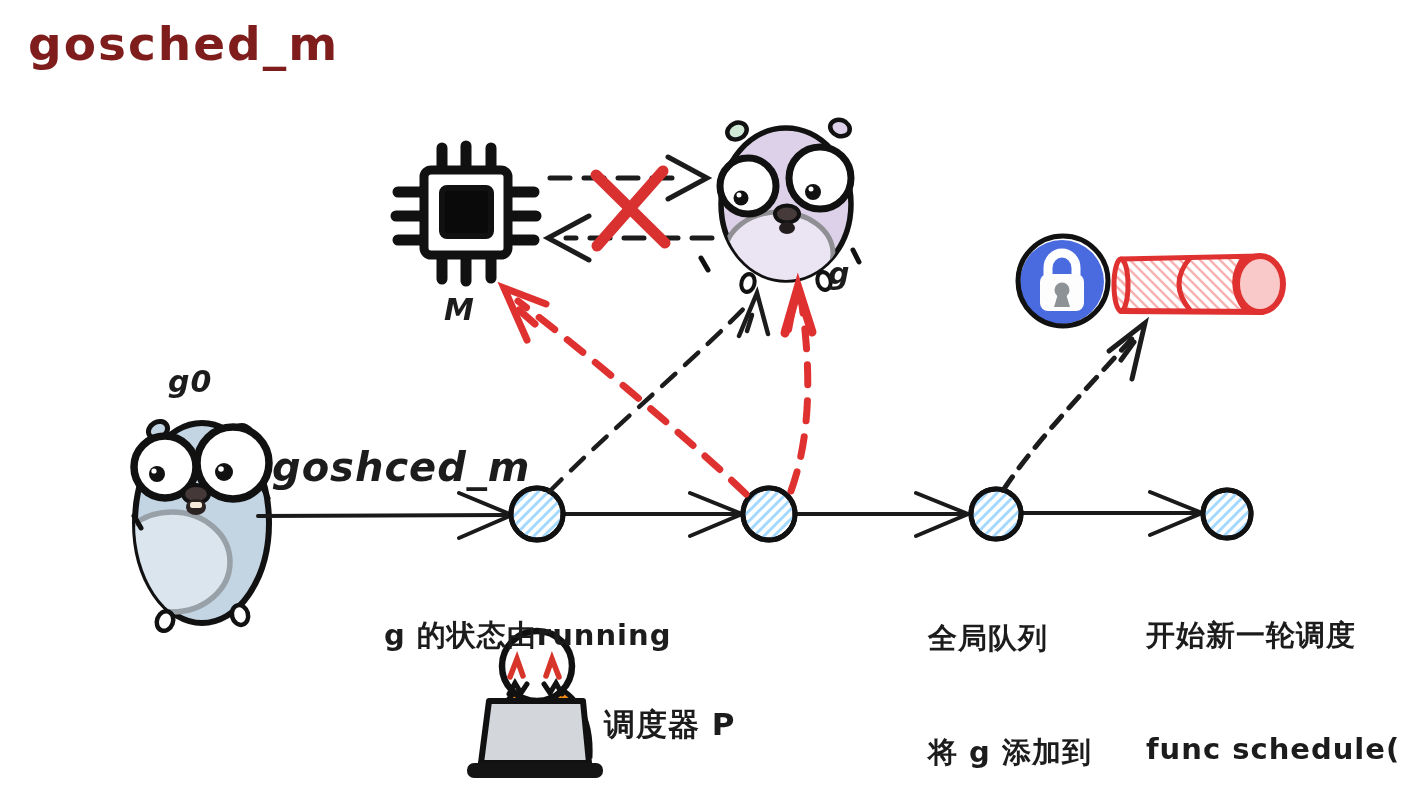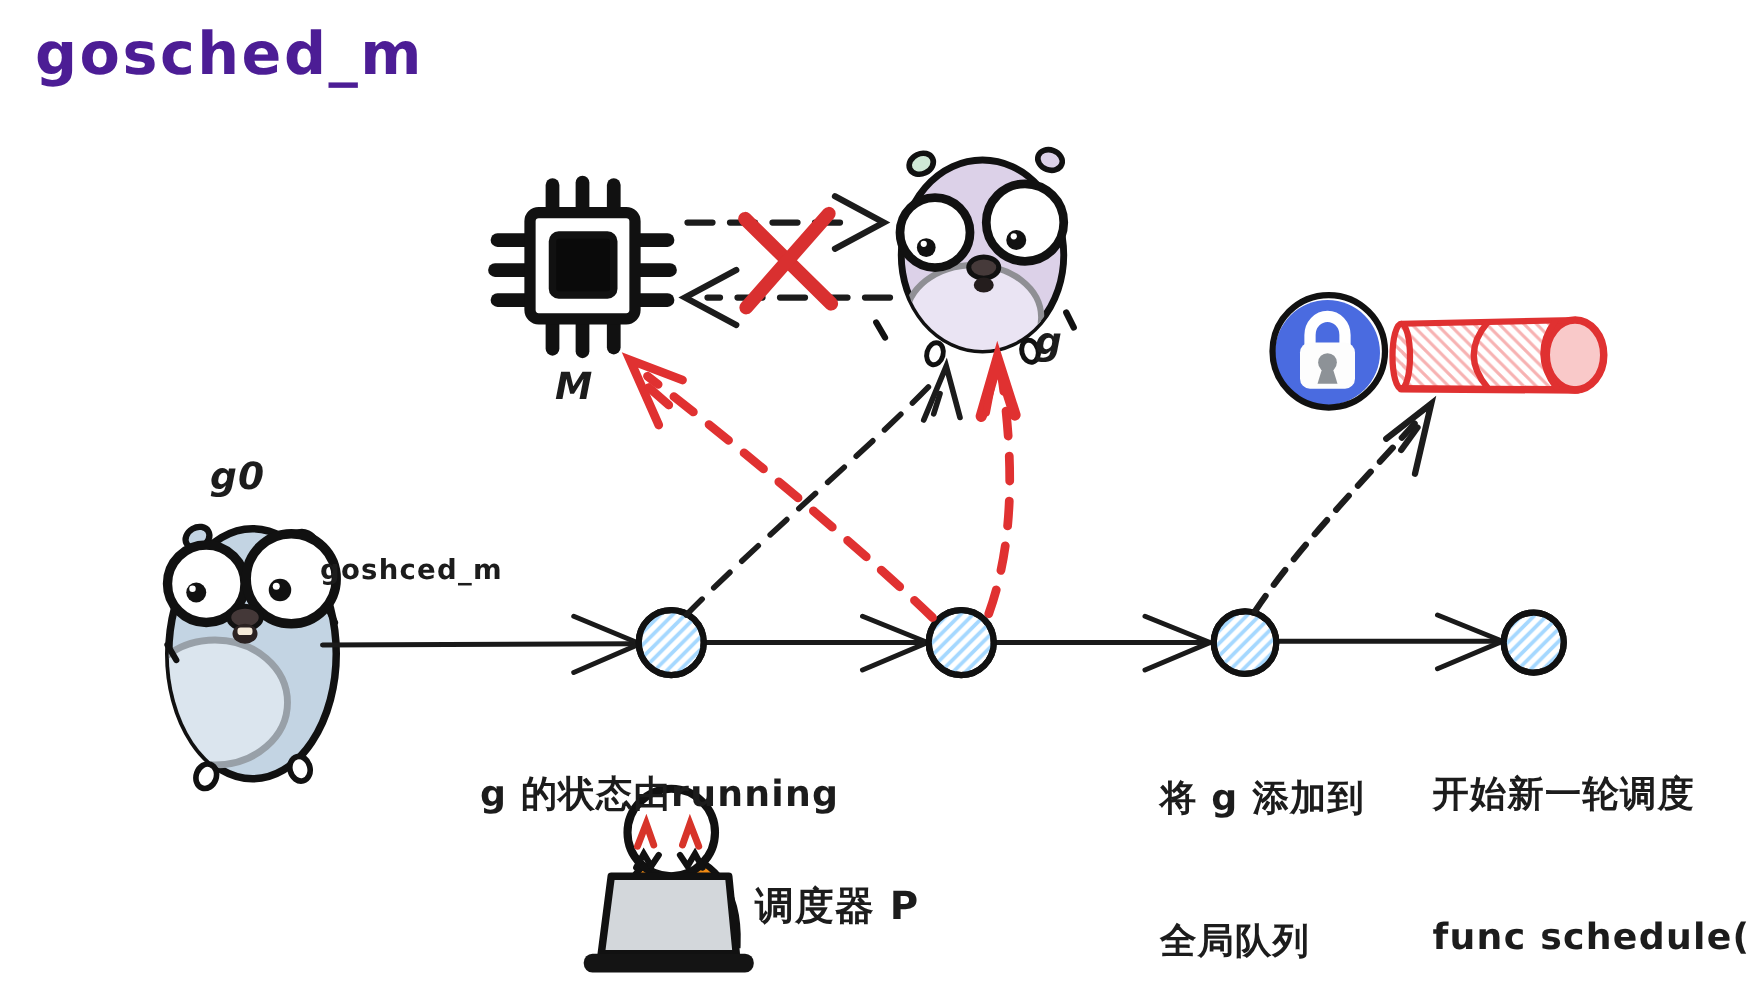--- a/index.html
+++ b/index.html
@@ -7,27 +7,27 @@
     position:relative;
     width:1402px;height:791px;
     background:#ffffff;
     overflow:hidden;
     font-family:"DejaVu Sans", sans-serif;
   }
   .abs{position:absolute;white-space:pre;}
   .title{
     left:28px;top:16px;
     font-size:47px;font-weight:700;letter-spacing:2px;
-    color:#4c1d95;
+    color:#7f1d1d;
   }
   .hand{color:#1c1c1c;font-weight:600;letter-spacing:1px;}
   .lbl-m{left:444px;top:292px;font-size:30px;font-style:italic;}
   .lbl-g{left:828px;top:256px;font-size:30px;font-style:italic;}
   .lbl-g0{left:168px;top:364px;font-size:30px;font-style:italic;}
-  .lbl-call{left:256px;top:444px;font-size:22px;}
+  .lbl-call{left:272px;top:444px;font-size:40px;font-style:italic;}
   .caption{font-size:29px;line-height:38px;color:#1c1c1c;font-weight:600;letter-spacing:1px;}
   .cap1{left:384px;top:540px;}
   .cap2{left:663px;top:543px;}
   .cap3{left:928px;top:543px;}
   .cap4{left:1146px;top:540px;}
   .lbl-sched{left:604px;top:704px;font-size:31px;}
   svg{position:absolute;left:0;top:0;}
 </style>
 </head>
 <body>
@@ -224,22 +224,22 @@
   <div class="abs title">gosched_m</div>
   <div class="abs hand lbl-m">M</div>
   <div class="abs hand lbl-g">g</div>
   <div class="abs hand lbl-g0">g0</div>
   <div class="abs hand lbl-call">goshced_m</div>
 
   <div class="abs caption cap1">
     <div>g 的状态由running</div>
   </div>
   <div class="abs caption cap3">
+    <div>全局队列</div>
     <div>将 g 添加到</div>
-    <div>全局队列</div>
   </div>
   <div class="abs caption cap4">
     <div>开始新一轮调度</div>
     <div>func schedule()</div>
   </div>
 
   <div class="abs hand lbl-sched">调度器 P</div>
 </div>
 
 </body></html>

